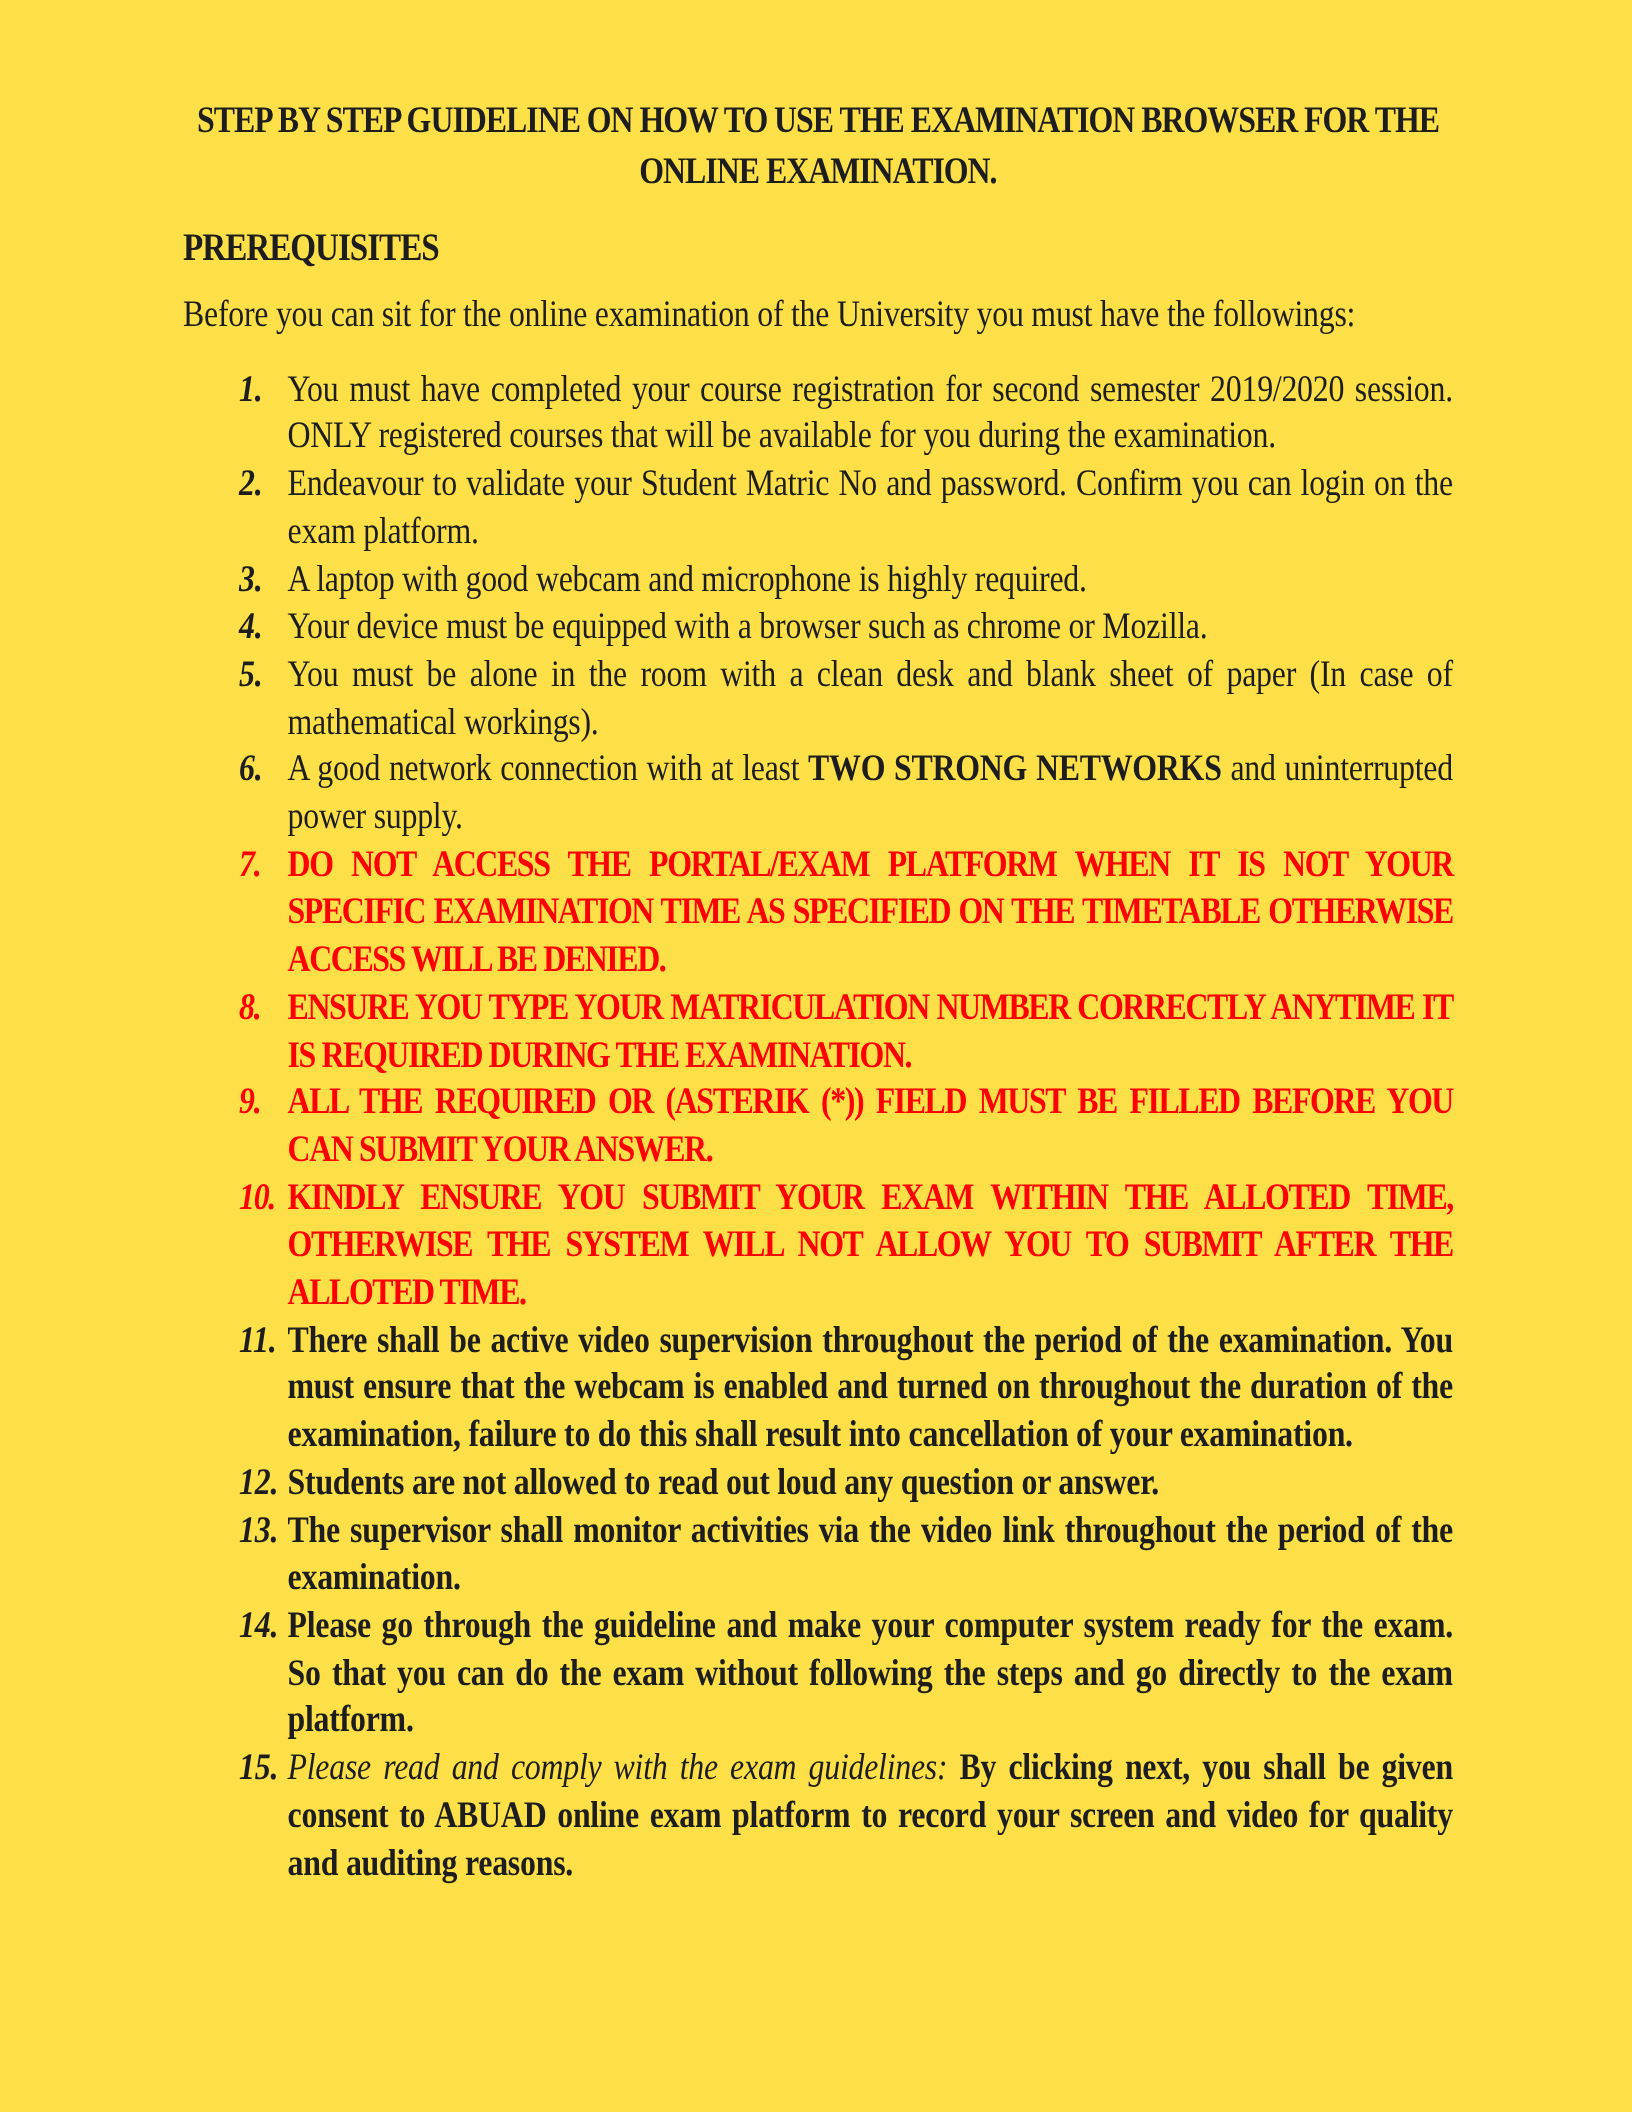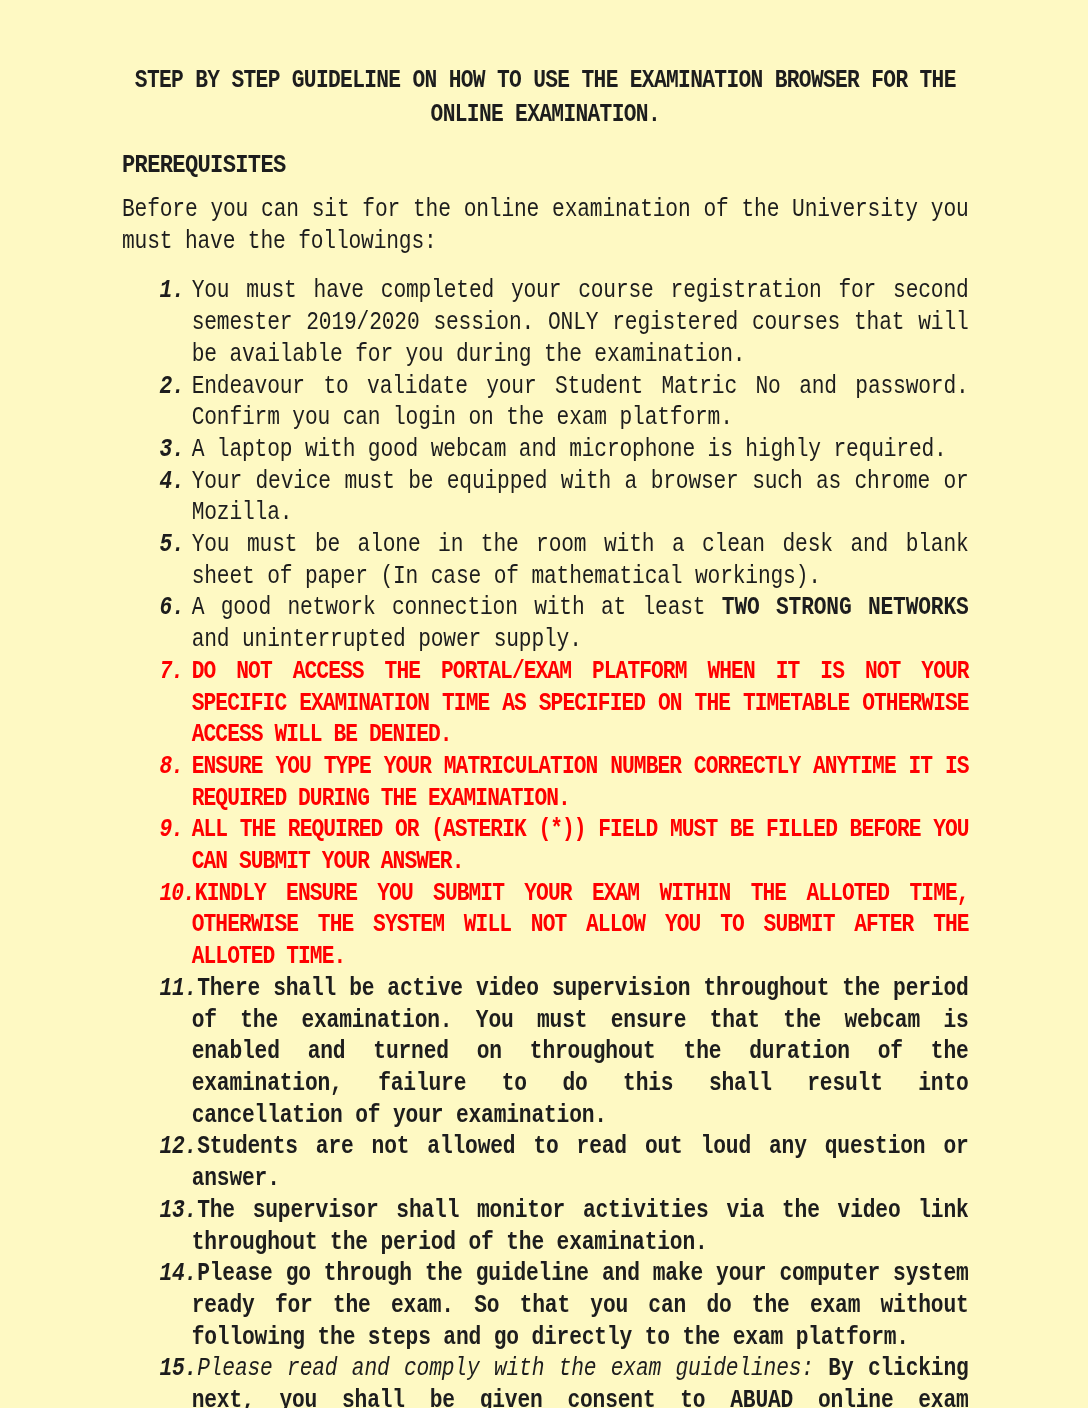--- a/index.html
+++ b/index.html
@@ -4,23 +4,23 @@
 <style>
   html, body {
     margin: 0;
     padding: 0;
     background: #ffffff;
   }
   .page {
     position: relative;
     width: 1088px;
     height: 1408px;
-    background: #fef9c3;
+    background: #fde047;
     overflow: hidden;
-    font-family: Liberation Mono, monospace;
+    font-family: Liberation Serif, serif;
     color: #1d1d1d;
   }
   
   .content {
     position: absolute;
     left: 122px;
     top: 64px;
     width: 996px;
     transform: scaleX(0.85);
     transform-origin: 0 0;

